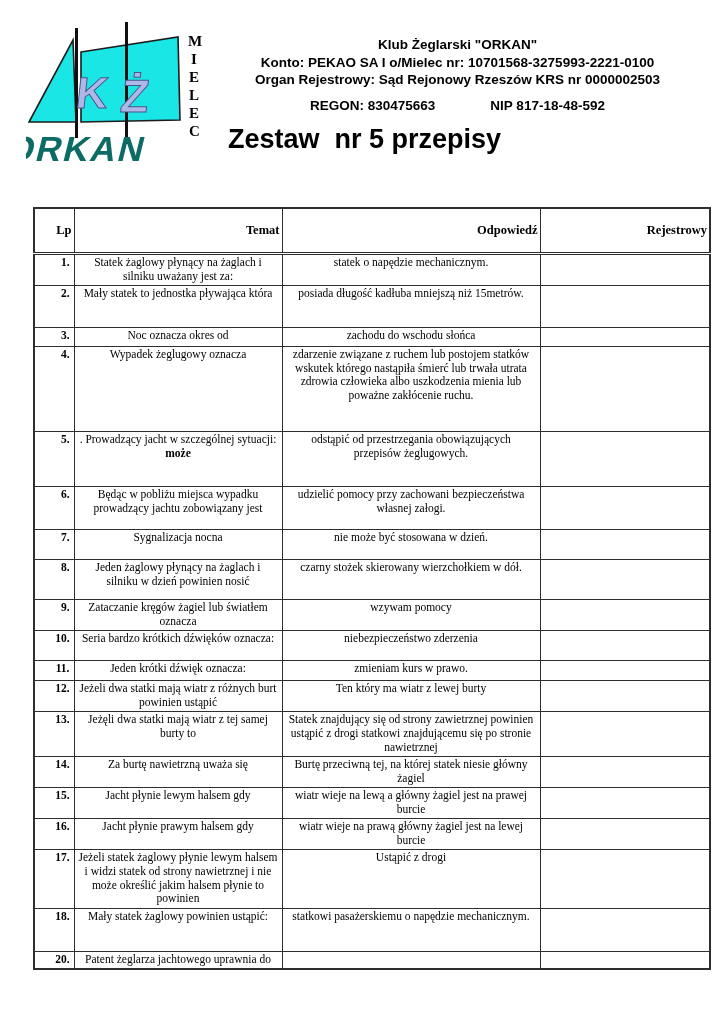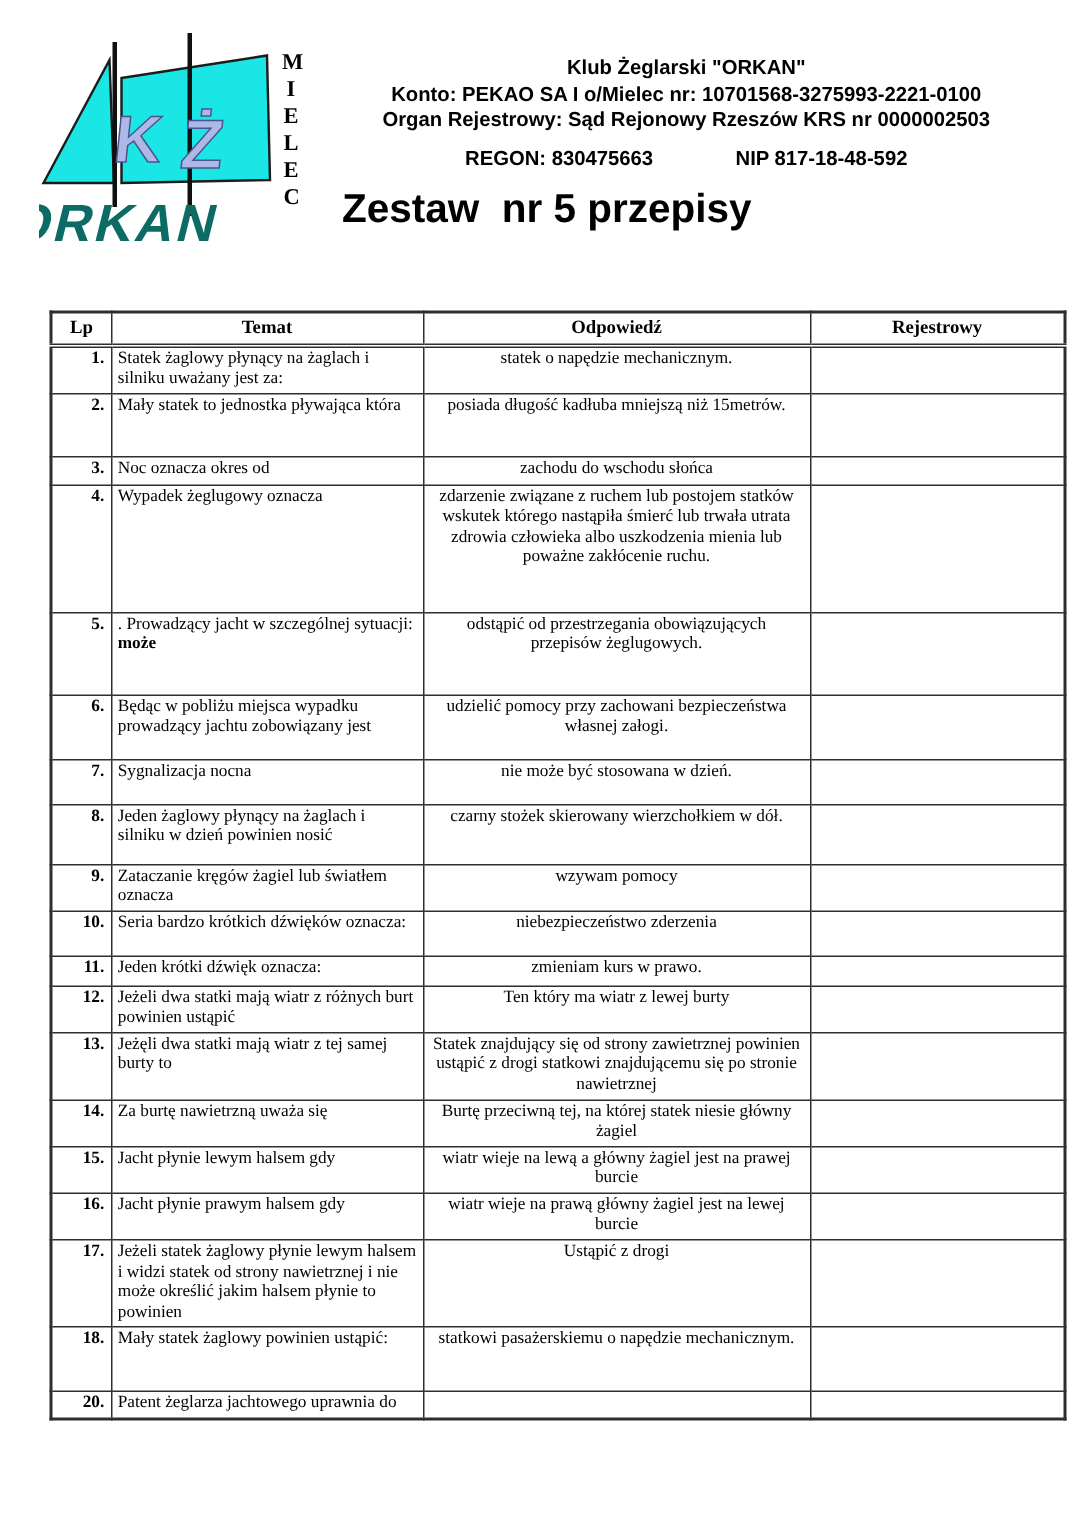--- a/index.html
+++ b/index.html
@@ -29,29 +29,29 @@
     font-size:27px; font-weight:bold; white-space:pre;
   }
   
   table.quiz {
     position:absolute; left:33px; top:207px;
     width:676px; border-collapse:collapse; table-layout:fixed;
     border:2px solid #2e2e2e;
   }
   table.quiz th, table.quiz td { border:1px solid #2e2e2e; }
   table.quiz th {
-    font-size:12.5px; font-weight:bold; text-align:center;
-    padding:2px 2px; border-bottom:3px double #2e2e2e;
+    font-size:12.5px; font-weight:bold; text-align:right;
+    padding:14px 2px; border-bottom:3px double #2e2e2e;
   }
   table.quiz td {
     font-size:11.5px; line-height:1.18;
     vertical-align:top; padding:1px 4px 2px;
   }
   td.lp  { text-align:right; font-weight:bold; padding-right:5px; }
-  td.temat { text-align:left; }
+  td.temat { text-align:center; }
   td.odp { text-align:center; font-weight:normal; }
   td.pkt { }
   .tb { font-weight:bold; }
 </style>
 </head>
 <body>
 
 <div class="logo">
   <svg width="180" height="150" viewBox="0 0 180 150">
 

